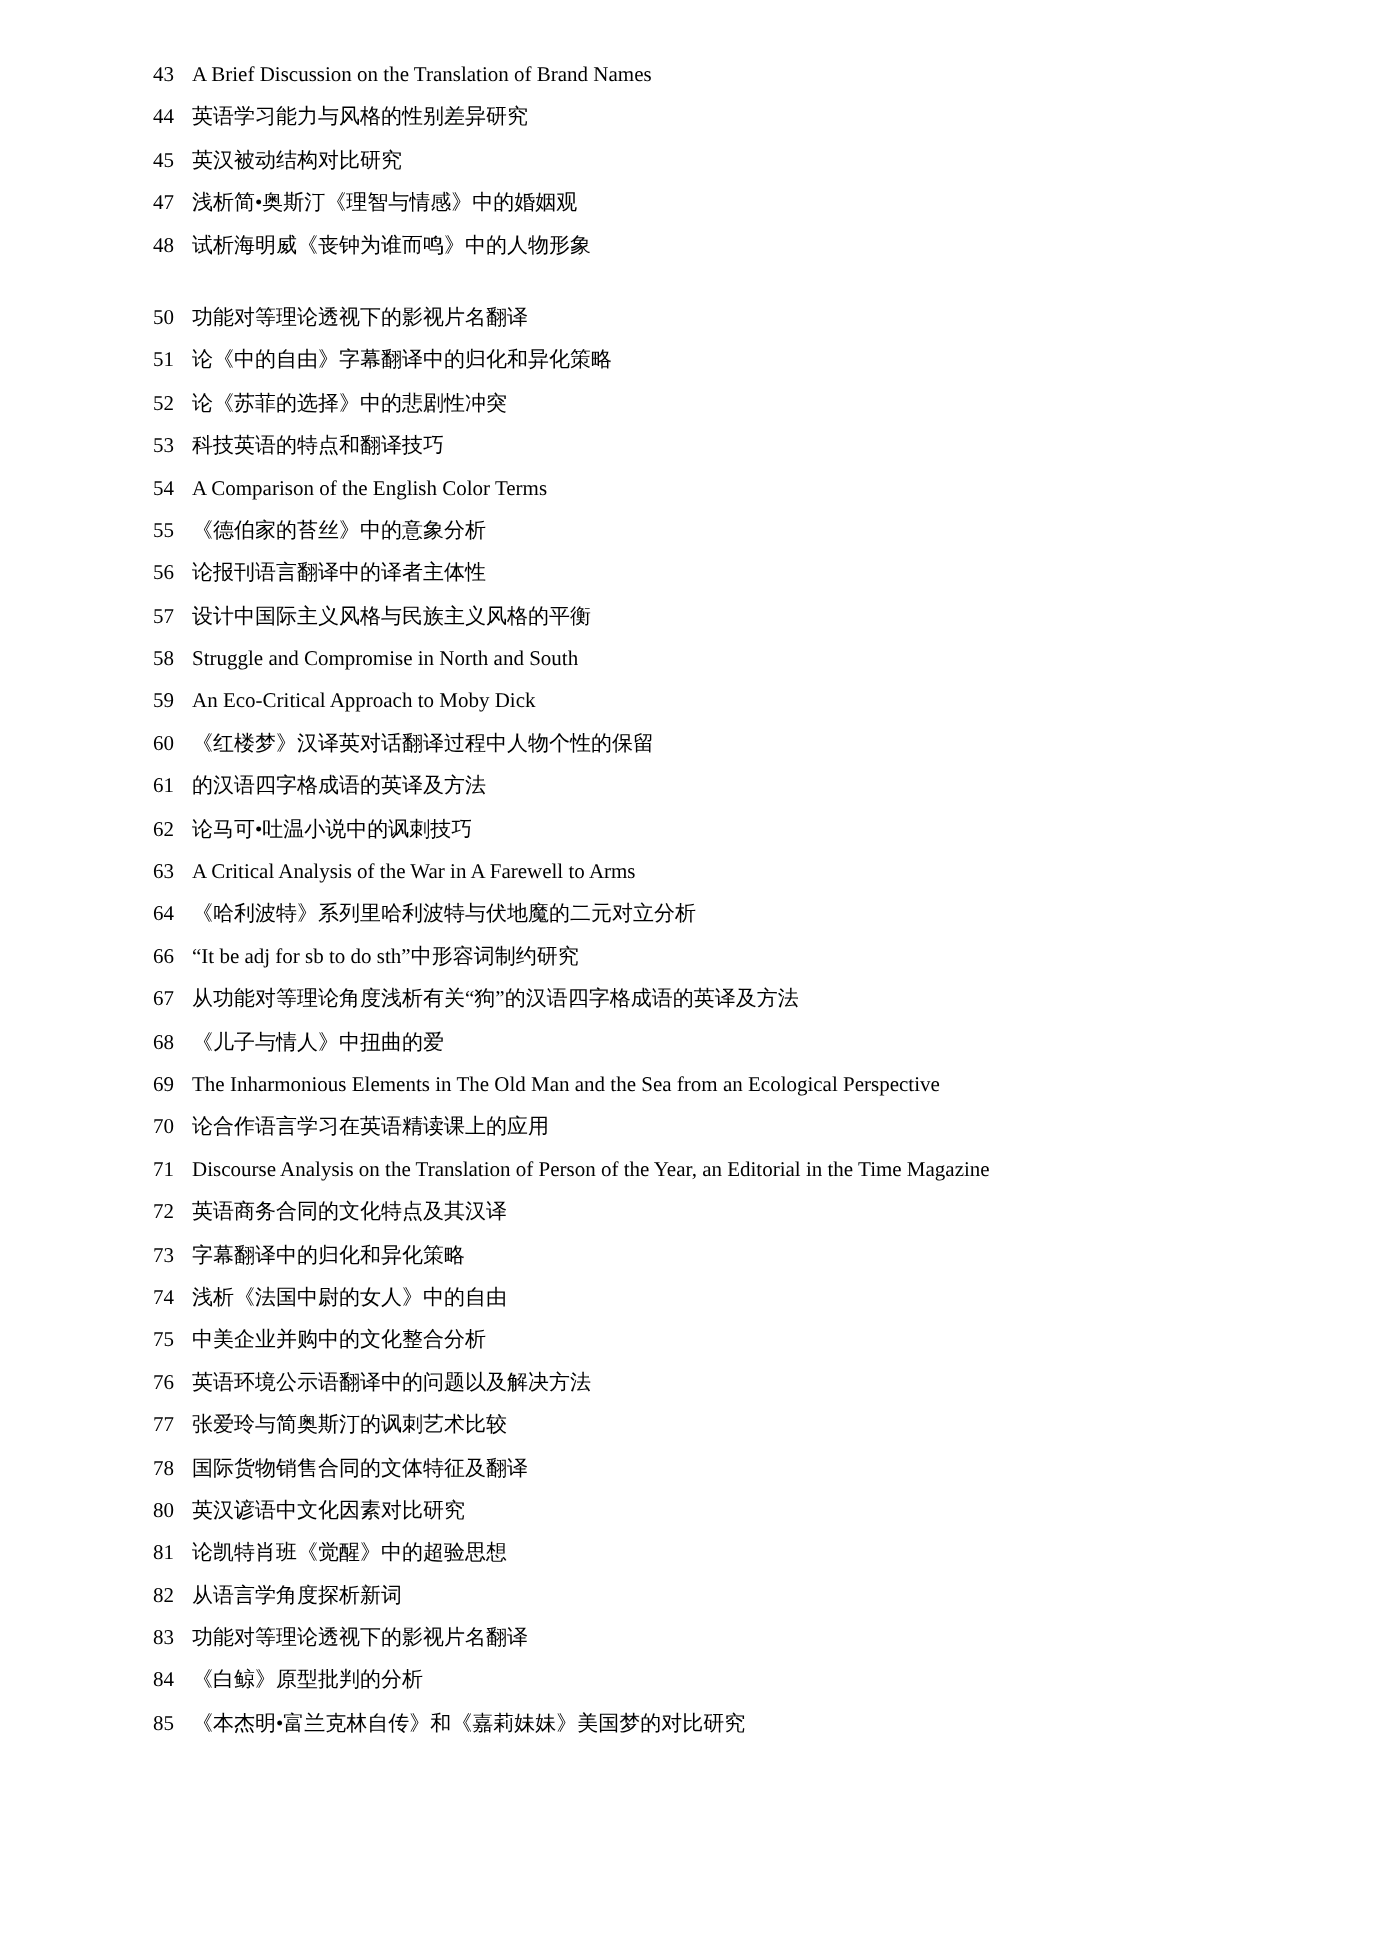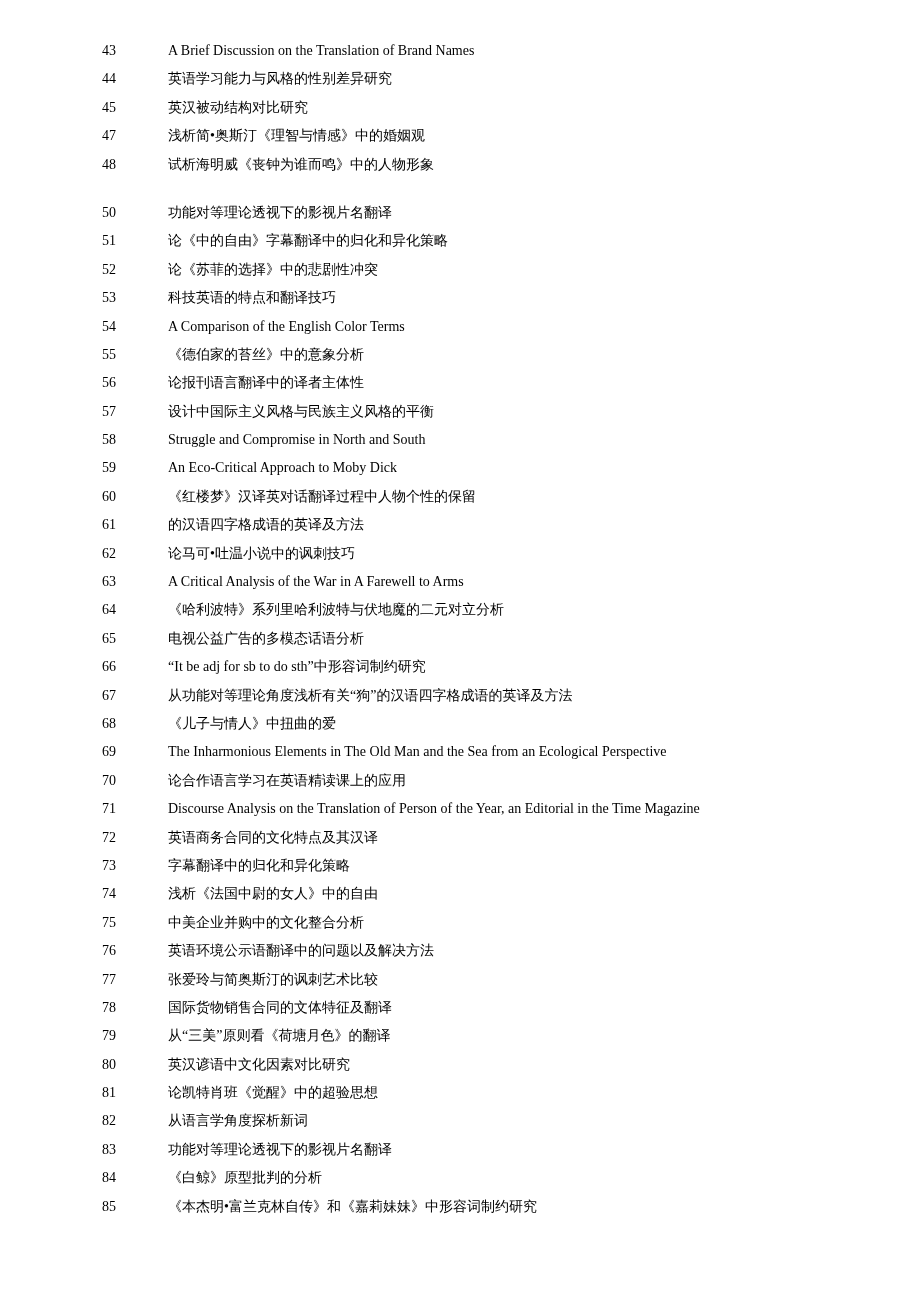--- a/index.html
+++ b/index.html
@@ -28,21 +28,20 @@
     .item-number {
       min-width: 36px;
       text-align: right;
       margin-right: 12px;
       flex-shrink: 0;
       font-family: "Times New Roman", serif;
     }
     .item-title {
       flex: 1;
       text-align: justify;
-      margin-left: 40px;
     }
     .empty-row {
       height: 20px;
     }
   </style>
 </head>
 <body>
 
 <div class="list-container">
 <div class="list-item">
@@ -120,24 +119,20 @@
     </div>
     <div class="list-item">
       <span class="item-number">63</span>
       <span class="item-title">A Critical Analysis of the War in A Farewell to Arms</span>
     </div>
     <div class="list-item">
       <span class="item-number">64</span>
       <span class="item-title">《哈利波特》系列里哈利波特与伏地魔的二元对立分析</span>
     </div>
     <div class="list-item">
-      <span class="item-number">65</span>
-      <span class="item-title">电视公益广告的多模态话语分析</span>
-    </div>
-    <div class="list-item">
       <span class="item-number">66</span>
       <span class="item-title">“It be adj for sb to do sth”中形容词制约研究</span>
     </div>
     <div class="list-item">
       <span class="item-number">67</span>
       <span class="item-title">从功能对等理论角度浅析有关“狗”的汉语四字格成语的英译及方法</span>
     </div>
     <div class="list-item">
       <span class="item-number">68</span>
       <span class="item-title">《儿子与情人》中扭曲的爱</span>
@@ -176,24 +171,20 @@
     </div>
     <div class="list-item">
       <span class="item-number">77</span>
       <span class="item-title">张爱玲与简奥斯汀的讽刺艺术比较</span>
     </div>
     <div class="list-item">
       <span class="item-number">78</span>
       <span class="item-title">国际货物销售合同的文体特征及翻译</span>
     </div>
     <div class="list-item">
-      <span class="item-number">79</span>
-      <span class="item-title">从“三美”原则看《荷塘月色》的翻译</span>
-    </div>
-    <div class="list-item">
       <span class="item-number">80</span>
       <span class="item-title">英汉谚语中文化因素对比研究</span>
     </div>
     <div class="list-item">
       <span class="item-number">81</span>
       <span class="item-title">论凯特肖班《觉醒》中的超验思想</span>
     </div>
     <div class="list-item">
       <span class="item-number">82</span>
       <span class="item-title">从语言学角度探析新词</span>
@@ -201,15 +192,15 @@
     <div class="list-item">
       <span class="item-number">83</span>
       <span class="item-title">功能对等理论透视下的影视片名翻译</span>
     </div>
     <div class="list-item">
       <span class="item-number">84</span>
       <span class="item-title">《白鲸》原型批判的分析</span>
     </div>
     <div class="list-item">
       <span class="item-number">85</span>
-      <span class="item-title">《本杰明•富兰克林自传》和《嘉莉妹妹》中形容词制约研究</span>
+      <span class="item-title">《本杰明•富兰克林自传》和《嘉莉妹妹》美国梦的对比研究</span>
     </div>
   </div>
 
 </body></html>

